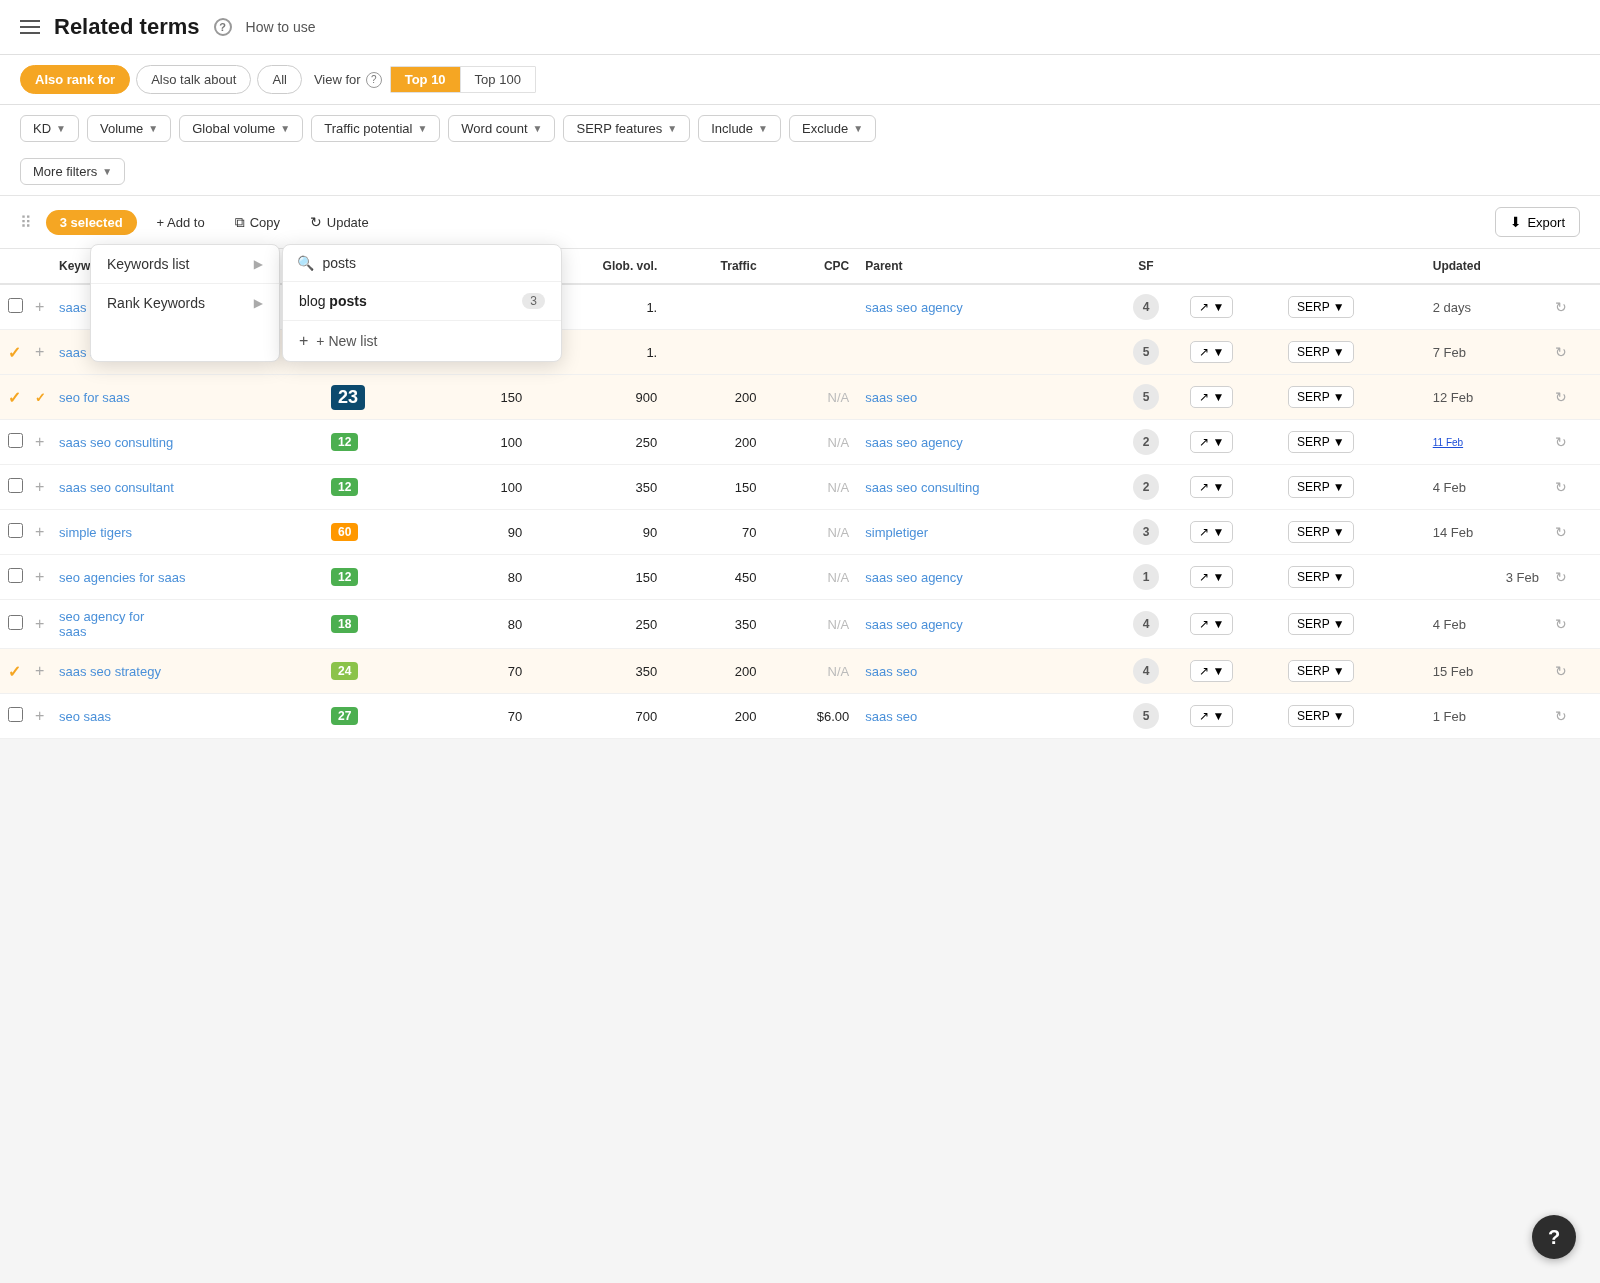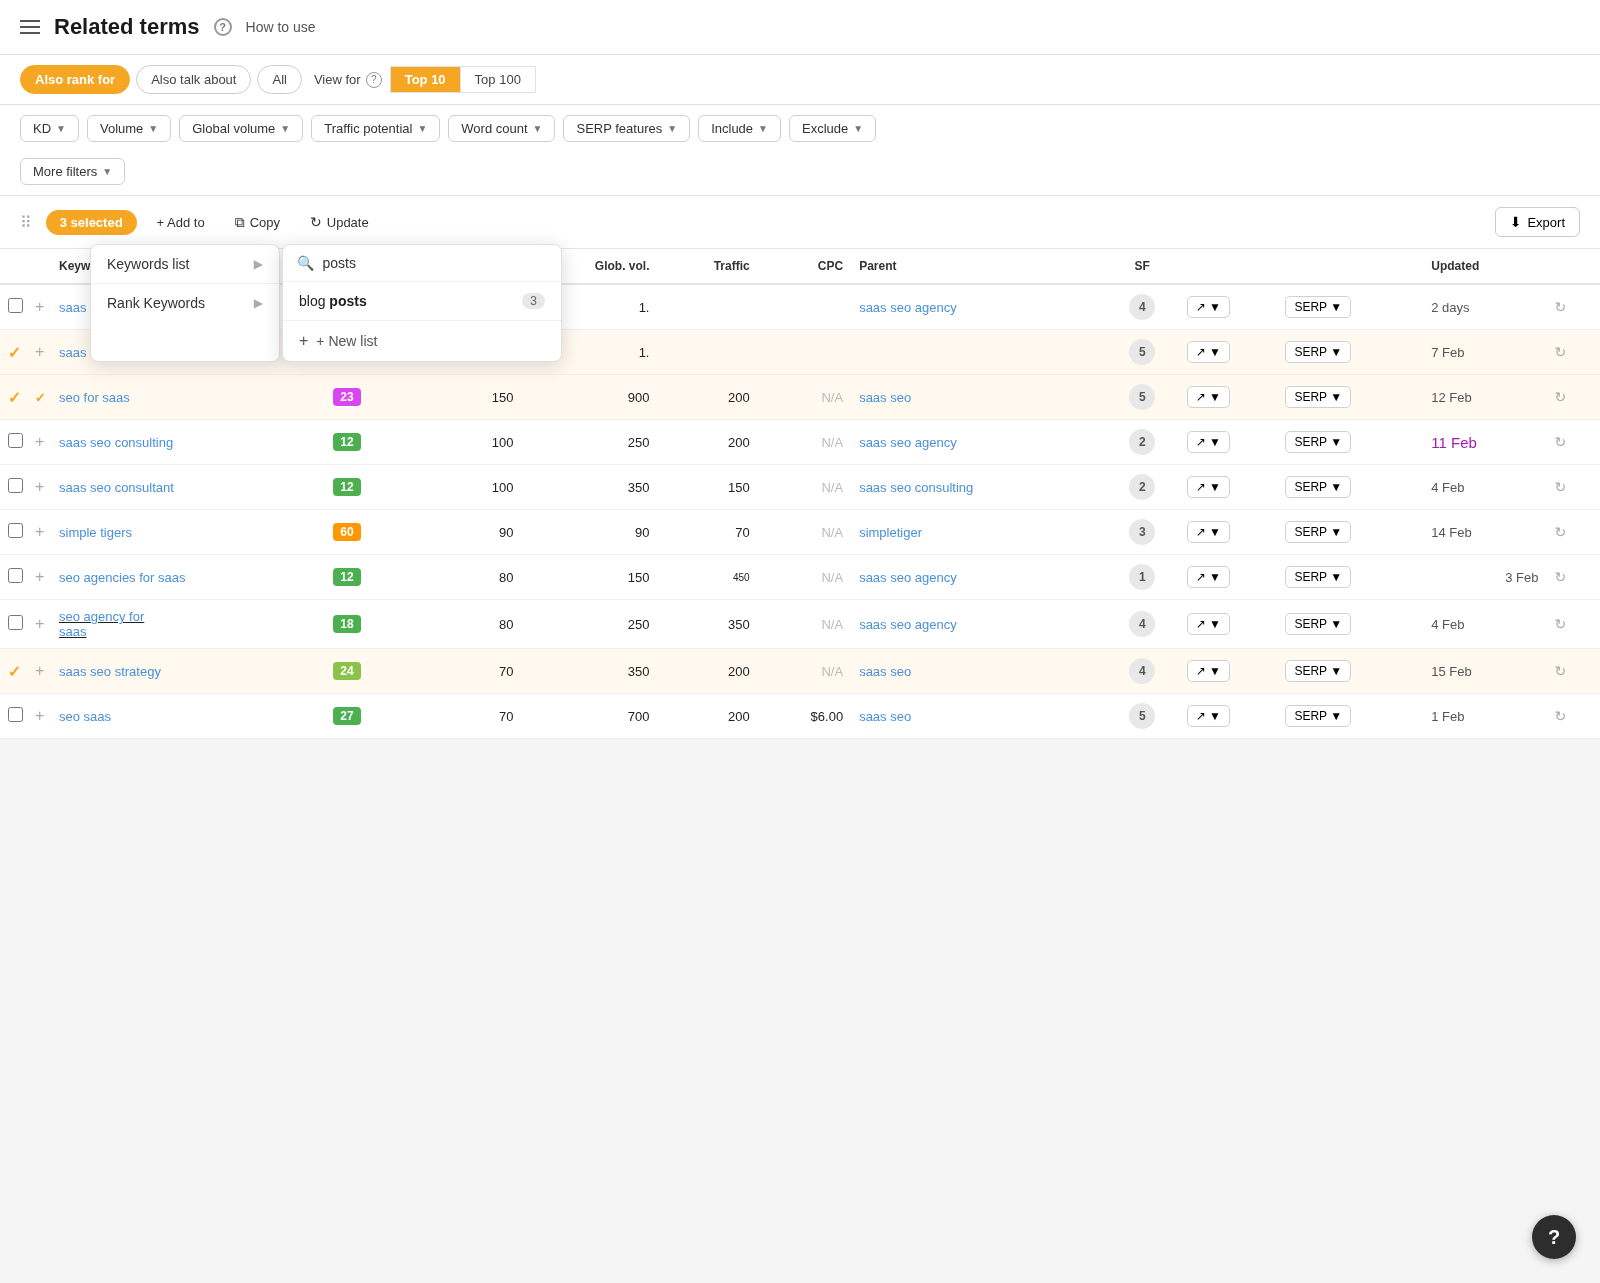--- a/index.html
+++ b/index.html
@@ -158,21 +158,21 @@
             <button style="display:flex;align-items:center;padding:3px 8px;border:1px solid #d0d0d0;border-radius:5px;background:#fff;cursor:pointer;font-size:12px;gap:3px;">SERP ▼</button>
           </td>
         <td style="padding:9px 8px;font-size:13px;color:#555;">7 Feb</td>
         <td style="padding:9px 8px;"><span style="color:#aaa;cursor:pointer;font-size:14px;">↻</span></td>
       </tr>
 
       <tr style="background:#fff9f0;">
         <td style="padding:9px 8px;"><span style="color:#f5a623;font-weight:bold;font-size:16px;">✓</span></td>
         <td style="padding:9px 4px;"><span style="color:#f5a623;font-weight:bold;font-size:13px;">✓</span></td>
         <td style="padding:9px 8px;"><a style="color:#4a90d9;text-decoration:none;cursor:pointer;font-size:13px;">seo for saas</a></td>
-        <td style="padding:9px 8px;"><span style="display:inline-block;padding:2px 7px;border-radius:4px;font-size:12px;font-weight:700;color:#fff;background:#d946ef;">23</span></td>
+        <td style="padding:9px 8px;"><span style="display:inline-block;padding:2px 7px;border-radius:4px;font-size:18px;font-weight:700;color:#fff;background:#0c4a6e;">23</span></td>
         <td style="padding:9px 8px;text-align:right;font-size:13px;">150</td>
         <td style="padding:9px 8px;text-align:right;font-size:13px;">900</td>
         <td style="padding:9px 8px;text-align:right;font-size:13px;">200</td>
         <td style="padding:9px 8px;text-align:right;font-size:13px;color:#bbb;">N/A</td>
         <td style="padding:9px 8px;"><a style="color:#4a90d9;text-decoration:none;font-size:13px;">saas seo</a></td>
         <td style="padding:9px 8px;text-align:center;"><span style="display:inline-flex;align-items:center;justify-content:center;width:26px;height:26px;border-radius:50%;background:#e8e8e8;font-size:12px;font-weight:600;color:#555;">5</span></td>
         <td style="padding:9px 4px;">
             <button style="display:flex;align-items:center;padding:3px 8px;border:1px solid #d0d0d0;border-radius:5px;background:#fff;cursor:pointer;font-size:12px;gap:3px;">↗ ▼</button>
           </td>
         <td style="padding:9px 4px;">
@@ -192,21 +192,21 @@
         <td style="padding:9px 8px;text-align:right;font-size:13px;">200</td>
         <td style="padding:9px 8px;text-align:right;font-size:13px;color:#bbb;">N/A</td>
         <td style="padding:9px 8px;"><a style="color:#4a90d9;text-decoration:none;font-size:13px;">saas seo agency</a></td>
         <td style="padding:9px 8px;text-align:center;"><span style="display:inline-flex;align-items:center;justify-content:center;width:26px;height:26px;border-radius:50%;background:#e8e8e8;font-size:12px;font-weight:600;color:#555;">2</span></td>
         <td style="padding:9px 4px;">
             <button style="display:flex;align-items:center;padding:3px 8px;border:1px solid #d0d0d0;border-radius:5px;background:#fff;cursor:pointer;font-size:12px;gap:3px;">↗ ▼</button>
           </td>
         <td style="padding:9px 4px;">
             <button style="display:flex;align-items:center;padding:3px 8px;border:1px solid #d0d0d0;border-radius:5px;background:#fff;cursor:pointer;font-size:12px;gap:3px;">SERP ▼</button>
           </td>
-        <td style="padding:9px 8px;font-size:15px;color:#a21caf;">11 Feb</td>
+        <td style="padding:9px 8px;font-size:10px;color:#1d4ed8;text-decoration:underline;">11 Feb</td>
         <td style="padding:9px 8px;"><span style="color:#aaa;cursor:pointer;font-size:14px;">↻</span></td>
       </tr>
 
       <tr>
         <td style="padding:9px 8px;"><input type="checkbox" style="width: 15px; height: 15px; cursor: pointer;"></td>
         <td style="padding:9px 4px;"><span style="color:#aaa;cursor:pointer;font-size:16px;">+</span></td>
         <td style="padding:9px 8px;"><a style="color:#4a90d9;text-decoration:none;cursor:pointer;font-size:13px;">saas seo consultant</a></td>
         <td style="padding:9px 8px;"><span style="display:inline-block;padding:2px 7px;border-radius:4px;font-size:12px;font-weight:700;color:#fff;background:#4caf50;">12</span></td>
         <td style="padding:9px 8px;text-align:right;font-size:13px;">100</td>
         <td style="padding:9px 8px;text-align:right;font-size:13px;">350</td>
@@ -245,38 +245,38 @@
         <td style="padding:9px 8px;"><span style="color:#aaa;cursor:pointer;font-size:14px;">↻</span></td>
       </tr>
 
       <tr>
         <td style="padding:9px 8px;"><input type="checkbox" style="width: 15px; height: 15px; cursor: pointer;"></td>
         <td style="padding:9px 4px;"><span style="color:#aaa;cursor:pointer;font-size:16px;">+</span></td>
         <td style="padding:9px 8px;"><a style="color:#4a90d9;text-decoration:none;cursor:pointer;font-size:13px;">seo agencies for saas</a></td>
         <td style="padding:9px 8px;"><span style="display:inline-block;padding:2px 7px;border-radius:4px;font-size:12px;font-weight:700;color:#fff;background:#4caf50;">12</span></td>
         <td style="padding:9px 8px;text-align:right;font-size:13px;">80</td>
         <td style="padding:9px 8px;text-align:right;font-size:13px;">150</td>
-        <td style="padding:9px 8px;text-align:right;font-size:10px;">450</td>
+        <td style="padding:9px 8px;text-align:right;font-size:13px;">450</td>
         <td style="padding:9px 8px;text-align:right;font-size:13px;color:#bbb;">N/A</td>
         <td style="padding:9px 8px;"><a style="color:#4a90d9;text-decoration:none;font-size:13px;">saas seo agency</a></td>
         <td style="padding:9px 8px;text-align:center;"><span style="display:inline-flex;align-items:center;justify-content:center;width:26px;height:26px;border-radius:50%;background:#e8e8e8;font-size:12px;font-weight:600;color:#555;">1</span></td>
         <td style="padding:9px 4px;">
             <button style="display:flex;align-items:center;padding:3px 8px;border:1px solid #d0d0d0;border-radius:5px;background:#fff;cursor:pointer;font-size:12px;gap:3px;">↗ ▼</button>
           </td>
         <td style="padding:9px 4px;">
             <button style="display:flex;align-items:center;padding:3px 8px;border:1px solid #d0d0d0;border-radius:5px;background:#fff;cursor:pointer;font-size:12px;gap:3px;">SERP ▼</button>
           </td>
         <td style="padding:9px 8px;font-size:13px;color:#555;text-align:right;">3 Feb</td>
         <td style="padding:9px 8px;"><span style="color:#aaa;cursor:pointer;font-size:14px;">↻</span></td>
       </tr>
 
       <tr>
         <td style="padding:9px 8px;"><input type="checkbox" style="width: 15px; height: 15px; cursor: pointer;"></td>
         <td style="padding:9px 4px;"><span style="color:#aaa;cursor:pointer;font-size:16px;">+</span></td>
-        <td style="padding:9px 8px;text-decoration:underline;"><a style="color:#4a90d9;text-decoration:none;cursor:pointer;font-size:13px;">seo agency for<br>saas</a></td>
+        <td style="padding:9px 8px;"><a style="color:#4a90d9;text-decoration:none;cursor:pointer;font-size:13px;">seo agency for<br>saas</a></td>
         <td style="padding:9px 8px;"><span style="display:inline-block;padding:2px 7px;border-radius:4px;font-size:12px;font-weight:700;color:#fff;background:#4caf50;">18</span></td>
         <td style="padding:9px 8px;text-align:right;font-size:13px;">80</td>
         <td style="padding:9px 8px;text-align:right;font-size:13px;">250</td>
         <td style="padding:9px 8px;text-align:right;font-size:13px;">350</td>
         <td style="padding:9px 8px;text-align:right;font-size:13px;color:#bbb;">N/A</td>
         <td style="padding:9px 8px;"><a style="color:#4a90d9;text-decoration:none;font-size:13px;">saas seo agency</a></td>
         <td style="padding:9px 8px;text-align:center;"><span style="display:inline-flex;align-items:center;justify-content:center;width:26px;height:26px;border-radius:50%;background:#e8e8e8;font-size:12px;font-weight:600;color:#555;">4</span></td>
         <td style="padding:9px 4px;">
             <button style="display:flex;align-items:center;padding:3px 8px;border:1px solid #d0d0d0;border-radius:5px;background:#fff;cursor:pointer;font-size:12px;gap:3px;">↗ ▼</button>
           </td>

